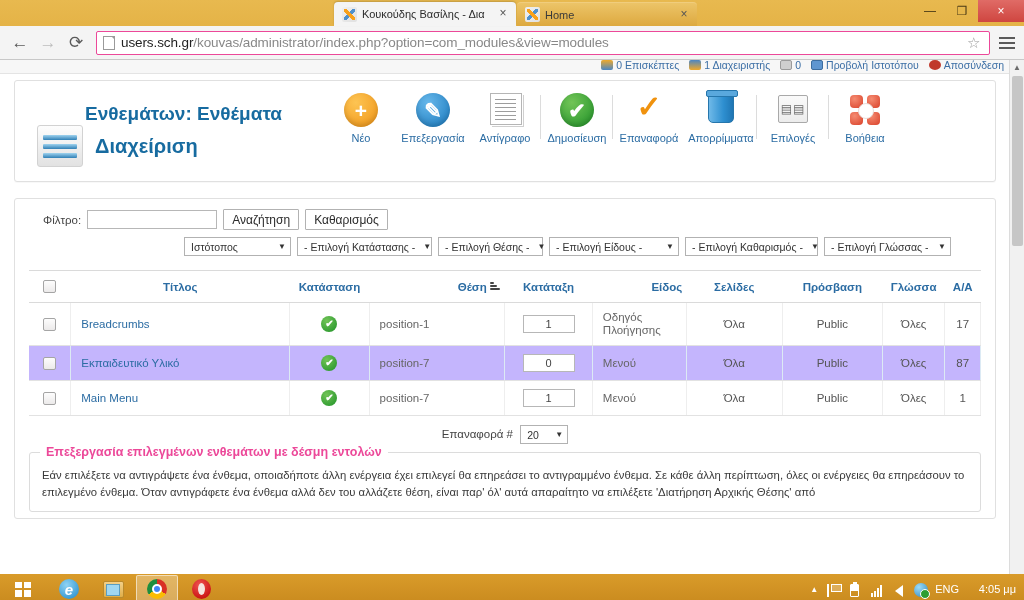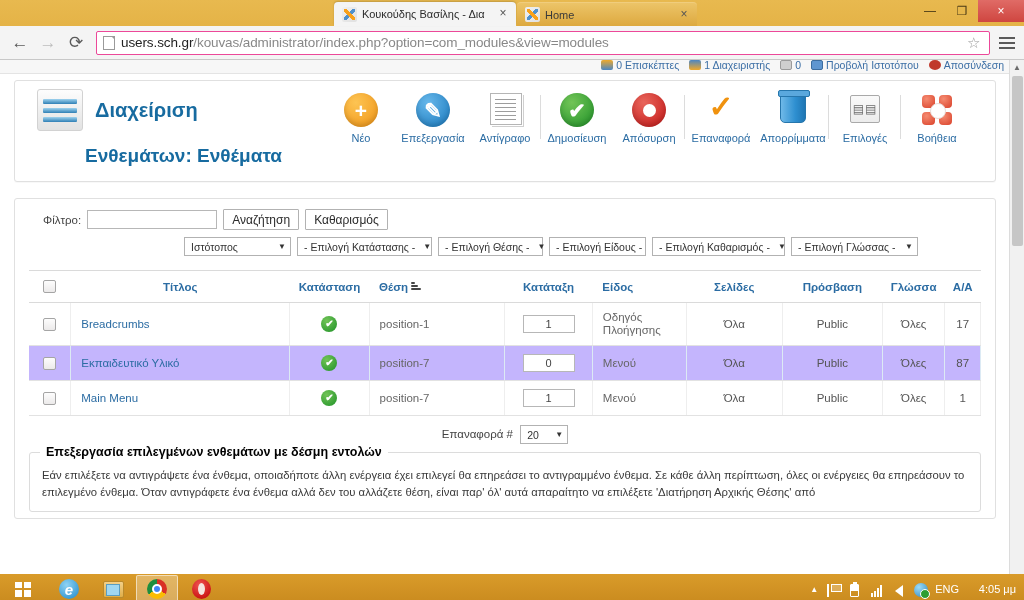--- a/index.html
+++ b/index.html
@@ -457,21 +457,21 @@
     justify-content: space-between;
     padding: 0 4px 0 6px;
     cursor: pointer;
     gap: 8px;
     white-space: nowrap;
   }
   .sel .caret { font-size: 8px; color: #333; }
   .sel.w-site { width: 107px; }
   .sel.w-status { width: 135px; }
   .sel.w-position { width: 105px; }
-  .sel.w-type { width: 97px; }
+  .sel.w-type { width: 130px; }
   .sel.w-access { width: 133px; }
   .sel.w-lang { width: 127px; }
 
   
   table#modules-table {
     width: 100%;
     border-collapse: collapse;
     margin-top: 14px;
     font-size: 11.5px;
   }
@@ -479,21 +479,21 @@
     font-size: 11.5px;
     color: #2b6ca3;
     font-weight: bold;
     padding: 9px 4px;
     border-bottom: 1px solid #dadada;
     border-top: 1px solid #dadada;
     text-align: center;
     background: #fff;
     white-space: nowrap;
   }
-  #modules-table thead th.left { text-align: left; padding-left: 10px; }
+  #modules-table thead th.left { text-align: right; padding-left: 10px; }
   #modules-table td {
     padding: 8px 4px;
     border-bottom: 1px solid #e2e2e2;
     border-right: 1px solid #eeeeee;
     text-align: center;
     color: #555;
     font-size: 11.5px;
     vertical-align: middle;
   }
   #modules-table td.title-cell {
@@ -578,21 +578,21 @@
     border-radius: 3px;
     padding: 6px 12px 10px 12px;
     position: relative;
   }
   #batch-legend {
     position: absolute;
     top: -8px; left: 10px;
     background: #fff;
     padding: 0 6px;
     font-size: 12.5px;
-    color: #000000;
+    color: #ec4899;
     font-weight: bold;
   }
   #batch-text {
     margin-top: 8px;
     font-size: 11.3px;
     color: #3a3a3a;
     line-height: 17px;
     text-align: left;
   }
 
@@ -844,29 +844,29 @@
       <span class="status-item">
           <i class="si logout"></i>
           <span>Αποσύνδεση</span>
         </span>
     </div>
 
     <div id="admin-wrap">
 
       <div id="admin-header">
         <div id="brand-col">
+          <div id="page-subtitle">Ενθεμάτων: Ενθέματα</div>
           <div id="brand-top">
             <div id="joomla-logo">
                 <i></i>
                 <i></i>
                 <i></i>
               </div>
             <div id="brand-title">Διαχείριση</div>
           </div>
-          <div id="page-subtitle">Ενθεμάτων: Ενθέματα</div>
         </div>
 
         <div id="tbar">
           <div class="tb-item">
             <div class="tb-icon">
                 <div class="ic-circle ic-new">+</div>
               </div>
             <div class="tb-label">Νέο</div>
           </div>
           <div class="tb-item">
@@ -886,26 +886,20 @@
                   <i style="top:25px"></i>
                 </div>
               </div>
             <div class="tb-label">Αντίγραφο</div>
           </div>
           <div class="tb-item sep">
             <div class="tb-icon">
                 <div class="ic-circle ic-pub">✔</div>
               </div>
             <div class="tb-label">Δημοσίευση</div>
-          </div>
-          <div class="tb-item">
-            <div class="tb-icon">
-                <div class="ic-circle ic-unpub"></div>
-              </div>
-            <div class="tb-label">Απόσυρση</div>
           </div>
           <div class="tb-item sep">
             <div class="tb-icon">
                 <div class="ic-restore">✓</div>
               </div>
             <div class="tb-label">Επαναφορά</div>
           </div>
           <div class="tb-item">
             <div class="tb-icon">
                 <div class="ic-trash"></div>

